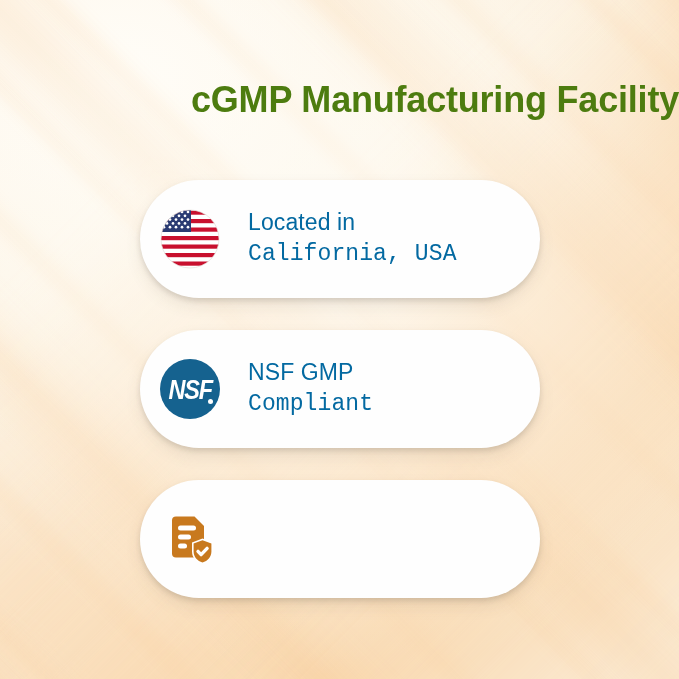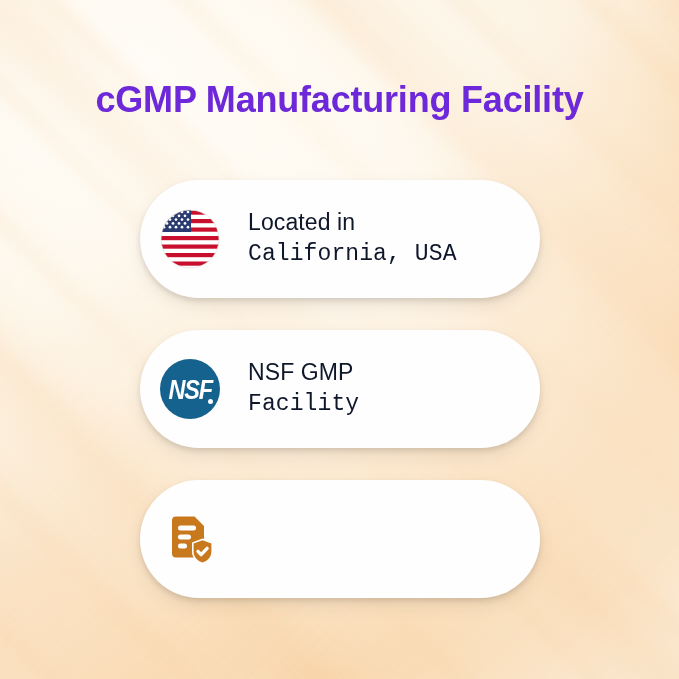--- a/index.html
+++ b/index.html
@@ -103,25 +103,25 @@
     position: absolute;
     inset: 0;
     z-index: 5;
   }
 
   .page-title {
     position: absolute;
     top: 79px;
     left: 0;
     width: 679px;
-    text-align: center;
+    text-align: right;
     font-size: 36px;
     font-weight: 700;
     letter-spacing: -0.2px;
-    color: #6d28d9;
+    color: #4d7c0f;
     line-height: 1.15;
     white-space: nowrap;
   }
 
   .cards {
     position: absolute;
     top: 180px;
     left: 140px;
     width: 400px;
     display: flex;
@@ -147,21 +147,21 @@
     width: 60px;
     height: 60px;
     margin-left: 20px;
     position: relative;
   }
 
   .card-label {
     margin-left: 28px;
     font-size: 23px;
     font-weight: 400;
-    color: #0f172a;
+    color: #0369a1;
     line-height: 1.38;
     letter-spacing: 0.1px;
   }
   .card-label .l2 { display: block; font-family: Liberation Mono, monospace; }
 
   
   .nsf-circle {
     width: 60px;
     height: 60px;
     border-radius: 50%;
@@ -266,21 +266,21 @@
 
       <div class="card">
         <div class="card-icon">
           <div class="nsf-circle">
             <span class="nsf-text">NSF</span>
             <span class="nsf-reg"></span>
           </div>
         </div>
         <div class="card-label">
           <span class="l1">NSF GMP</span>
-          <span class="l2">Facility</span>
+          <span class="l2">Compliant</span>
         </div>
       </div>
 
       <div class="card">
         <div class="card-icon">
           <svg width="60" height="60" viewBox="0 0 60 60" aria-hidden="true">
             <g fill="#C8791E">
               <path d="M12 11.5a4 4 0 0 1 4-4h18.5L44 17v27.5a4 4 0 0 1-4 4H16a4 4 0 0 1-4-4z"></path>
             </g>
             <g fill="#FFFFFF">

